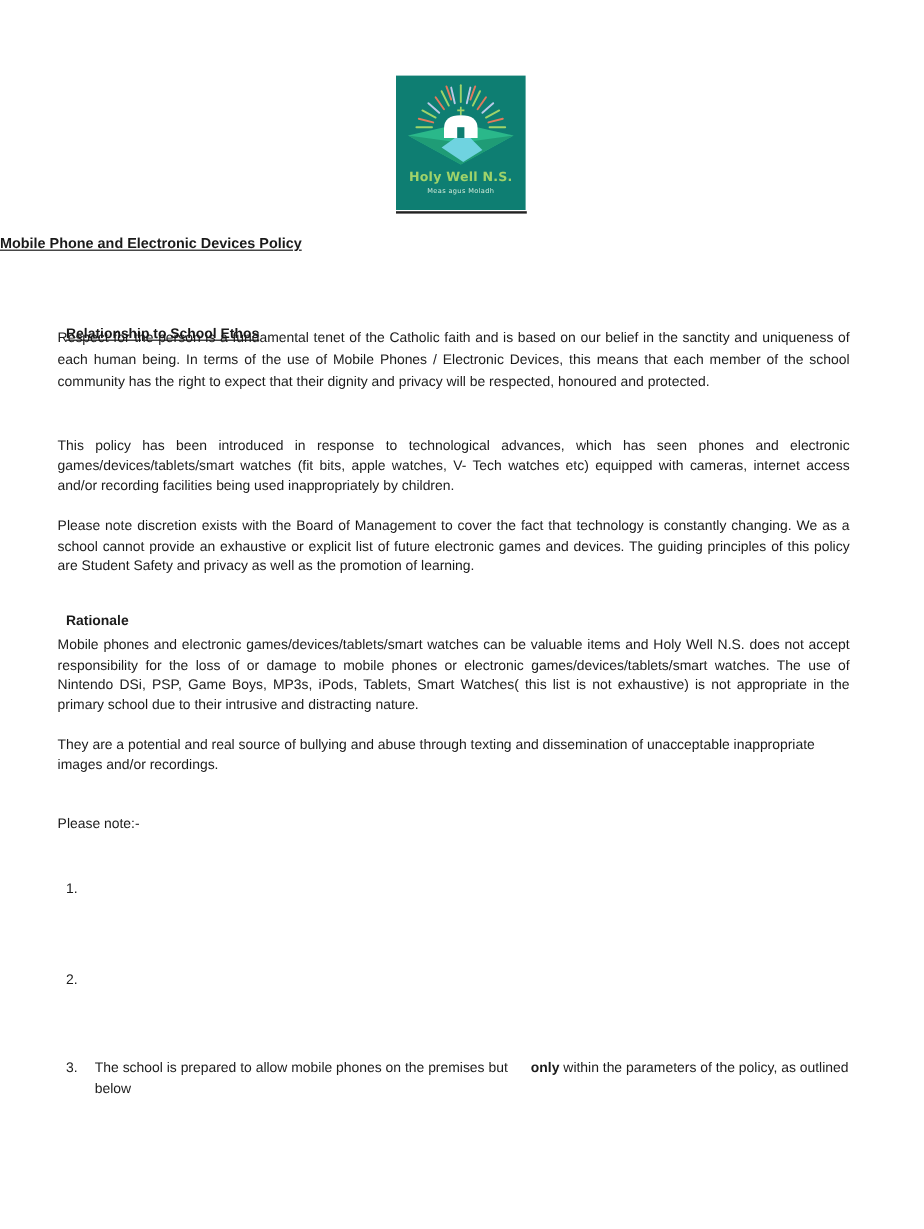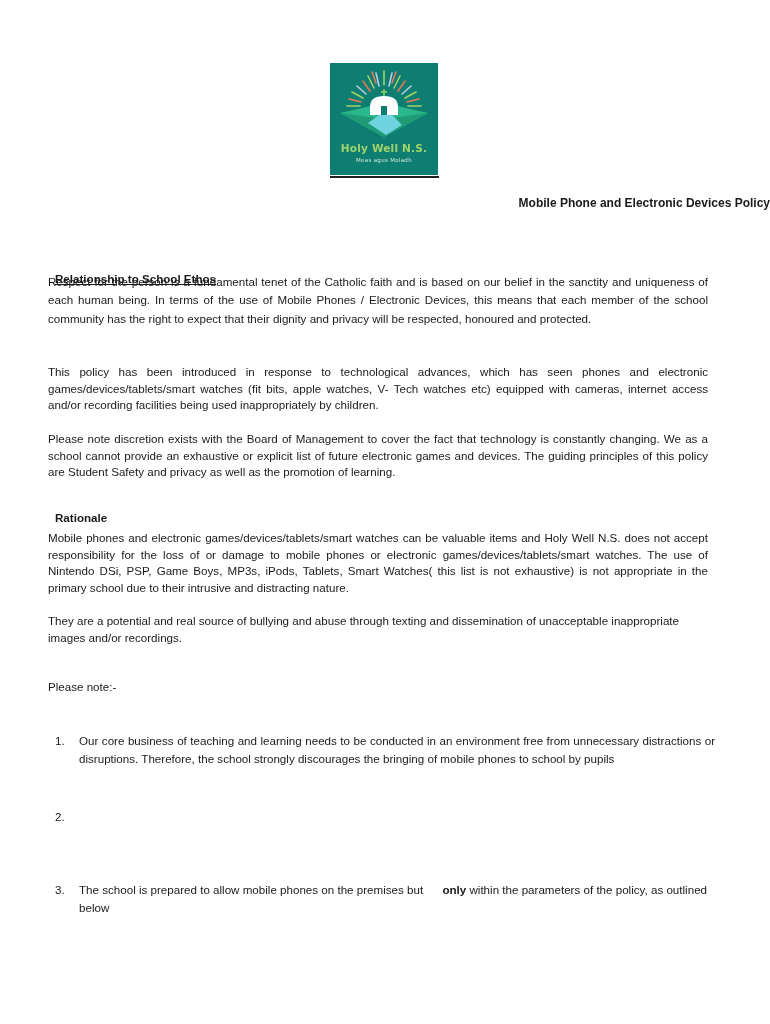--- a/index.html
+++ b/index.html
@@ -58,23 +58,24 @@
       text-align: center;
       font-family: "DejaVu Sans", sans-serif;
       font-size: 5.5px;
       color: #cfe9d8;
       letter-spacing: 0.3px;
     }
     .doc-title {
       position: absolute;
       left: 0; right: 0;
       top: 196px;
-      text-align: right;
+      text-align: left;
       font-size: 12px;
       font-weight: bold;
+      text-decoration: underline;
       color: #1a1a1a;
     }
     .block {
       position: absolute;
       left: 48px;
       width: 660px;
       font-size: 11.6px;
       line-height: 18.3px;
       color: #1a1a1a;
     }
@@ -159,21 +160,20 @@
   <div class="heading" style="top:511px;">Rationale</div>
 
   <div class="block tight justify" style="top:530px;">Mobile phones and electronic games/devices/tablets/smart watches can be valuable items and Holy Well N.S. does not accept responsibility for the loss of or damage to mobile phones or electronic games/devices/tablets/smart watches. The use of Nintendo DSi, PSP, Game Boys, MP3s, iPods, Tablets, Smart Watches( this list is not exhaustive) is not appropriate in the primary school due to their intrusive and distracting nature.</div>
 
   <div class="block tight" style="top:613px;">They are a potential and real source of bullying and abuse through texting and dissemination of unacceptable inappropriate images and/or recordings.</div>
 
   <div class="block" style="top:678px;">Please note:-</div>
 
   <div class="list-item justify" style="top:732px;">
     <span class="list-num">1.</span>
-    <span>Our core business of teaching and learning needs to be conducted in an environment free from unnecessary distractions or disruptions. Therefore, the school strongly discourages the bringing of mobile phones to school by pupils</span>
   </div>
 
   <div class="list-item justify" style="top:808px;">
     <span class="list-num">2.</span>
   </div>
 
   <div class="list-item" style="top:881px;">
     <span class="list-num">3.</span>
     <span>The school is prepared to allow mobile phones on the premises but </span><span class="bold">only</span><span> within the parameters of the policy, as outlined below</span>
   </div>

